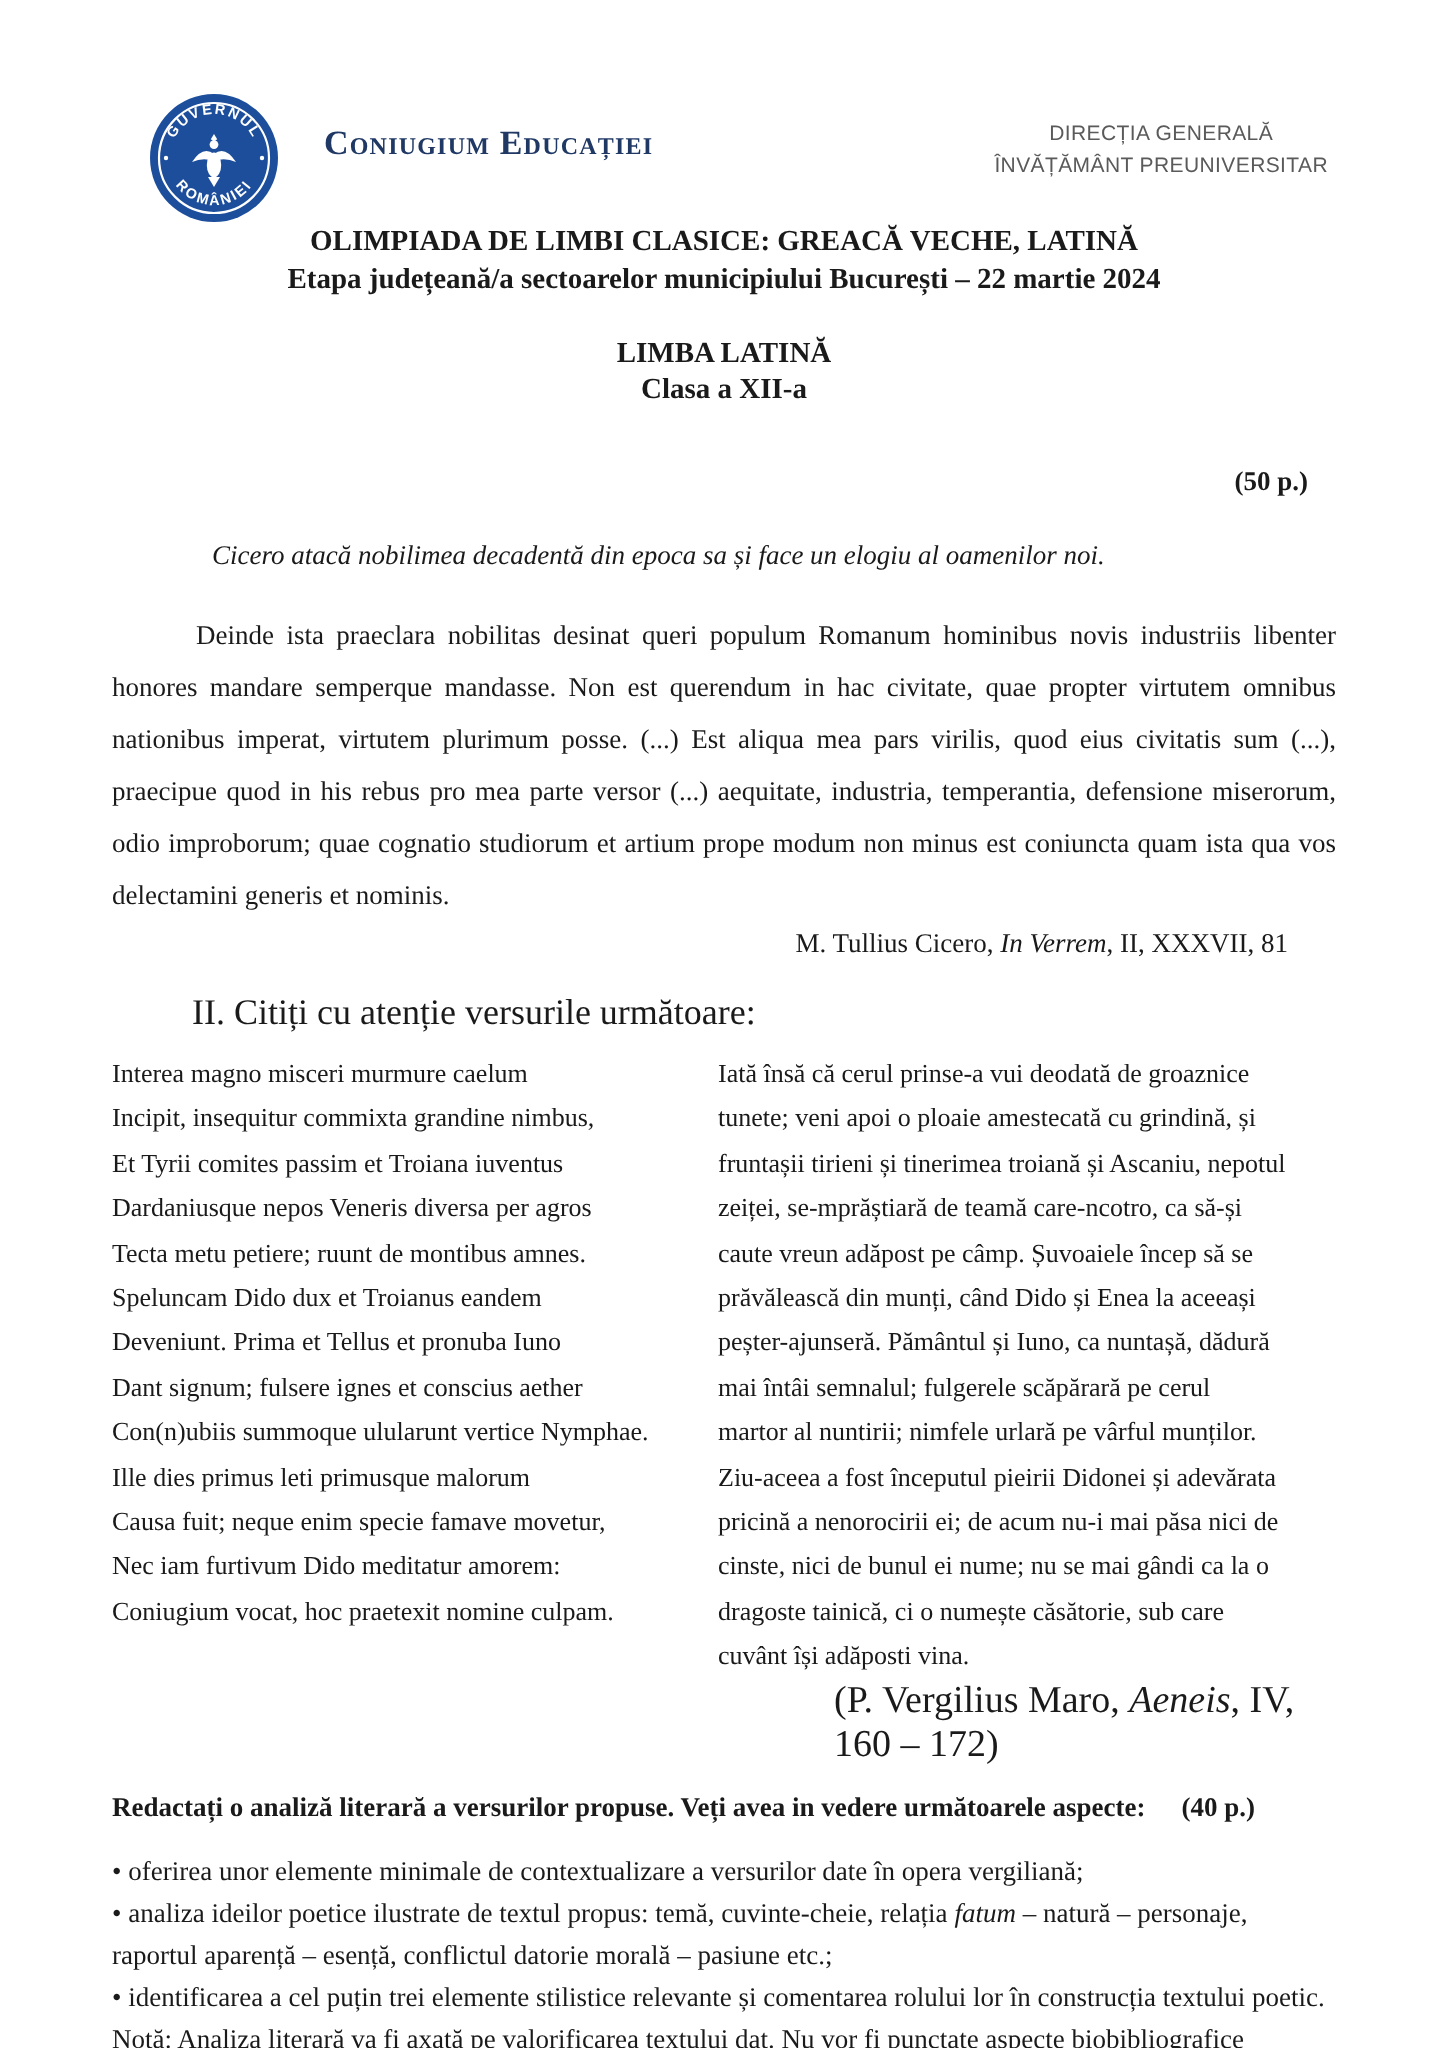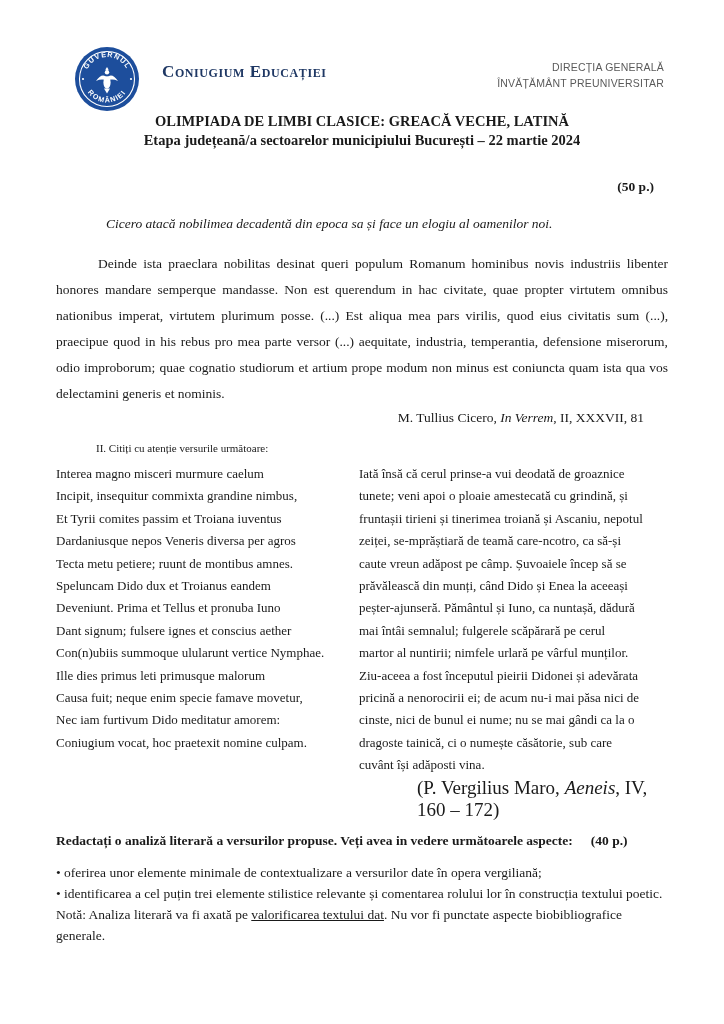--- a/index.html
+++ b/index.html
@@ -10,39 +10,39 @@
   }
   
   .header { display:flex; align-items:flex-start; padding:46px 60px 0 74px; }
   .logo { width:66px; height:66px; flex:0 0 auto; }
   .ministry {
     margin-left:22px; margin-top:16px;
     font-variant:small-caps; font-weight:bold; letter-spacing:0.6px;
     font-size:17px; color:#1f3864;
   }
   .direction {
-    margin-left:auto; margin-top:14px; text-align:right;
+    margin-left:auto; margin-top:14px; text-align:center;
     font-family:"Liberation Sans", sans-serif; font-size:10.5px;
     color:#5a5a5a; line-height:1.5; letter-spacing:0.2px;
   }
   
   .title-block { text-align:center; font-weight:bold; font-size:14.5px; line-height:19px; }
   .subject-block { text-align:center; margin-top:18px; font-weight:bold; font-size:14.5px; line-height:18px; }
   
   .content { padding:0 56px; }
   .s1-heading { display:flex; margin-top:29px; font-weight:bold; font-size:13.5px; }
   .s1-heading .ht { padding-left:40px; }
   .s1-heading .pts { margin-left:auto; padding-right:14px; }
   .s1-intro { margin-top:21px; padding-left:50px; font-style:italic; font-size:13.5px; }
   .latin-par {
     margin-top:19px; text-align:justify; text-indent:42px;
     font-size:13.5px; line-height:26px;
   }
   .attr1 { text-align:right; padding-right:24px; margin-top:3px; font-size:13.5px; }
-  .s2-heading { margin-top:16px; padding-left:40px; font-size:11px; }
+  .s2-heading { margin-top:16px; padding-left:40px; font-size:18px; }
   .verses { display:flex; margin-top:9px; font-size:13px; line-height:22.4px; }
   .col-latin { width:303px; white-space:pre-line; }
   .col-ro { flex:1; }
   .col-ro .ro-lines { white-space:pre-line; }
   .attr2 { padding-left:58px; font-size:19px; }
   .s3-heading { margin-top:11px; font-weight:bold; font-size:13.5px; }
   .s3-heading .pts { margin-left:18px; }
   .bullets { margin-top:13px; font-size:13.5px; line-height:21px; }
   .underlined { text-decoration:underline; }
   .italic { font-style:italic; }
@@ -81,20 +81,24 @@
     <div class="ministry">Coniugium Educației</div>
     <div class="direction">
       <div>DIRECȚIA GENERALĂ</div>
       <div>ÎNVĂȚĂMÂNT PREUNIVERSITAR</div>
     </div>
   </div>
 
   <div class="title-block">
     <div>OLIMPIADA DE LIMBI CLASICE: GREACĂ VECHE, LATINĂ</div>
     <div>Etapa județeană/a sectoarelor municipiului București – 22 martie 2024</div>
+  </div>
+  <div class="subject-block">
+    <div>LIMBA LATINĂ</div>
+    <div>Clasa a XII-a</div>
   </div>
 
   <div class="content">
 
     <div class="s1-heading">
       <span class="pts">(50 p.)</span>
     </div>
     <div class="s1-intro">Cicero atacă nobilimea decadentă din epoca sa și face un elogiu al oamenilor noi.</div>
     <div class="latin-par">Deinde ista praeclara nobilitas desinat queri populum Romanum hominibus novis industriis libenter honores mandare semperque mandasse. Non est querendum in hac civitate, quae propter virtutem omnibus nationibus imperat, virtutem plurimum posse. (...) Est aliqua mea pars virilis, quod eius civitatis sum (...), praecipue quod in his rebus pro mea parte versor (...) aequitate, industria, temperantia, defensione miserorum, odio improborum; quae cognatio studiorum et artium prope modum non minus est coniuncta quam ista qua vos delectamini generis et nominis.</div>
     <div class="attr1">
@@ -135,20 +139,23 @@
           <span>(P. Vergilius Maro, </span><span class="italic">Aeneis</span><span>, IV, 160 – 172)</span>
         </div>
       </div>
     </div>
 
     <div class="s3-heading">
       <span>Redactați o analiză literară a versurilor propuse. Veți avea in vedere următoarele aspecte:</span><span class="pts">(40 p.)</span>
     </div>
     <div class="bullets">
       <div>• oferirea unor elemente minimale de contextualizare a versurilor date în opera vergiliană;</div>
+      <div>
+        <span>• analiza ideilor poetice ilustrate de textul propus: temă, cuvinte-cheie, relația </span><span class="italic">fatum</span><span> – natură – personaje, raportul aparență – esență, conflictul datorie morală – pasiune etc.;</span>
+      </div>
       <div>• identificarea a cel puțin trei elemente stilistice relevante și comentarea rolului lor în construcția textului poetic.</div>
       <div>
         <span>Notă: Analiza literară va fi axată pe </span><span class="underlined">valorificarea textului dat</span><span>. Nu vor fi punctate aspecte biobibliografice generale.</span>
       </div>
     </div>
 
   </div>
 </div>
 
 </body></html>

